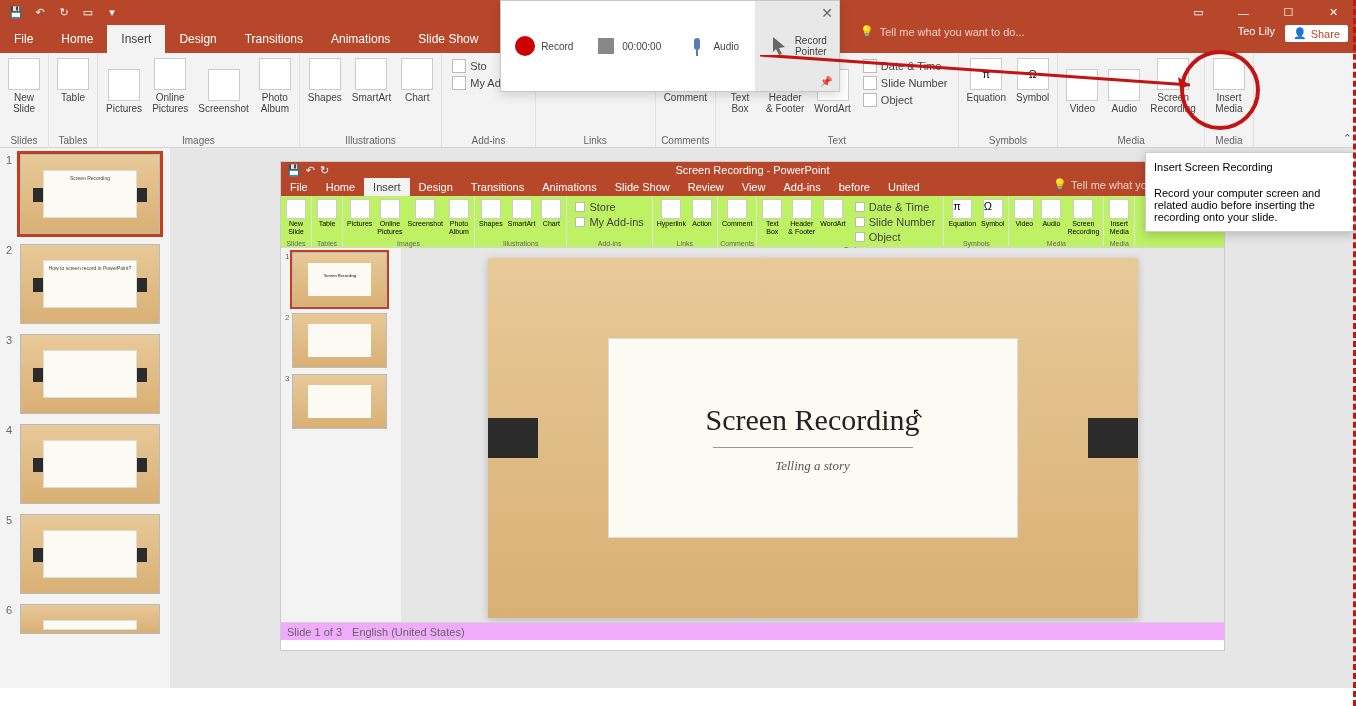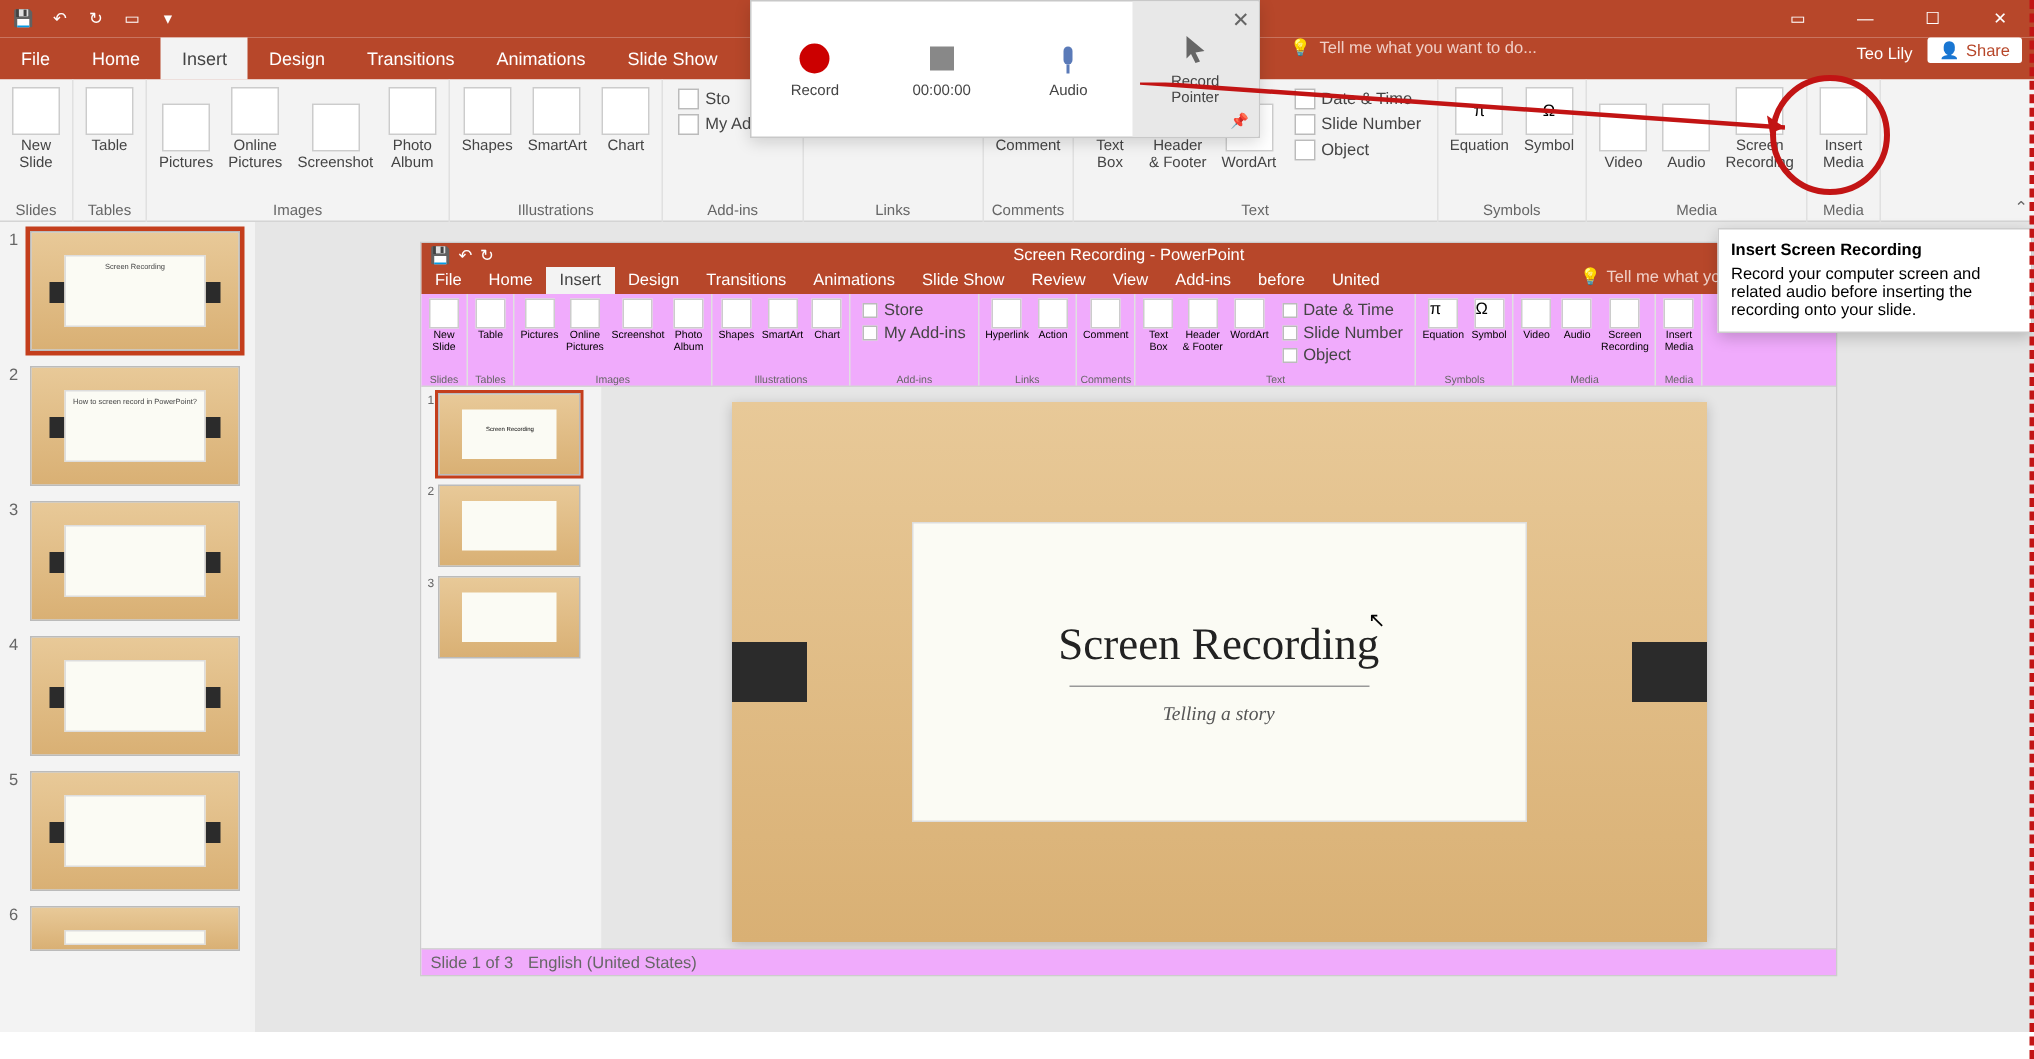--- a/index.html
+++ b/index.html
@@ -6,21 +6,21 @@
 body{width:1356px;height:706px;background:#fff;overflow:hidden;position:relative}
 .titlebar{height:25px;background:#b7472a;display:flex;align-items:center;color:#fff;position:relative}
 .qat{display:flex;gap:8px;padding-left:8px;align-items:center}
 .qat-icon{width:16px;height:16px;display:flex;align-items:center;justify-content:center;cursor:pointer}
 .win-controls{position:absolute;right:0;top:0;display:flex;height:25px}
 .win-btn{width:45px;height:25px;display:flex;align-items:center;justify-content:center;cursor:pointer}
 .tabbar{height:28px;background:#b7472a;display:flex;color:#fff;align-items:stretch;position:relative}
 .tab{padding:0 14px;display:flex;align-items:center;cursor:pointer;font-size:12px}
 .tab.active{background:#f3f3f3;color:#444}
 .tell-me{position:absolute;left:860px;display:flex;align-items:center;gap:6px;color:#f0d0c8;font-size:12px}
-.user{position:absolute;right:8px;display:flex;align-items:flex-end;gap:10px;font-size:12px}
+.user{position:absolute;right:8px;display:flex;align-items:flex-start;gap:10px;font-size:12px}
 .share{background:#fff;color:#b7472a;padding:2px 8px;border-radius:2px;display:flex;align-items:center;gap:4px}
 .ribbon{height:95px;background:#f3f3f3;border-bottom:1px solid #d4d4d4;display:flex;position:relative}
 .group{display:flex;flex-direction:column;justify-content:space-between;padding:3px 4px 0 4px;border-right:1px solid #e0e0e0;height:95px}
 .group-items{display:flex;gap:2px}
 .rbtn{display:flex;flex-direction:column;align-items:center;justify-content:flex-end;padding:2px 4px;cursor:pointer;min-width:40px;gap:2px}
 .rbtn .icon-box{width:32px;height:32px;border:1px solid #ccc;background:#fff;display:flex;align-items:center;justify-content:center}
 .rbtn-lbl{font-size:10px;text-align:center;line-height:11px;color:#444}
 .group-lbl{text-align:center;font-size:10px;color:#666;padding-bottom:2px}
 .small-stack{display:flex;flex-direction:column;gap:1px;padding:2px 4px}
 .small-item{display:flex;align-items:center;gap:4px;font-size:10px;color:#444;padding:1px 2px;cursor:pointer}
@@ -35,21 +35,21 @@
 .thumb-card{position:absolute;top:15px;left:22px;right:22px;bottom:15px;background:#fbfbf4;border:1px solid #ddd;padding:4px;font-size:5px;color:#444;text-align:center}
 .thumb-band{position:absolute;top:33px;height:14px;width:10px;background:#2b2b2b}
 .thumb-band.l{left:12px}.thumb-band.r{right:12px}
 .editor{flex:1;position:relative;background:#e6e6e6;overflow:hidden}
 .inner-pp{position:absolute;top:13px;left:110px;width:945px;height:490px;background:#fff;border:1px solid #ccc}
 .inner-title{height:16px;background:#b7472a;color:#fff;display:flex;align-items:center;font-size:9px;position:relative}
 .inner-tabs{height:18px;background:#b7472a;display:flex;color:#fff;font-size:9px;align-items:stretch}
 .itab{padding:0 9px;display:flex;align-items:center;cursor:pointer}
 .itab.active{background:#f3f3f3;color:#444}
 .inner-tellme{position:absolute;right:8px;color:#f0d0c8;font-size:9px;display:flex;gap:4px;align-items:center}
-.inner-ribbon{height:62px;background:#f0abfc;border-bottom:1px solid #d4d4d4;display:flex;font-size:8px}
+.inner-ribbon{height:52px;background:#bef264;border-bottom:1px solid #d4d4d4;display:flex;font-size:8px}
 .igroup{display:flex;flex-direction:column;justify-content:space-between;border-right:1px solid #e0e0e0;padding:2px 2px 0 2px}
 .ig-items{display:flex;gap:1px}
 .ibtn{display:flex;flex-direction:column;align-items:center;padding:1px 2px;gap:1px;cursor:pointer;min-width:26px}
 .ibtn .ib{width:20px;height:20px;border:1px solid #ccc;background:#fff}
 .ibtn-lbl{font-size:7px;text-align:center;line-height:8px}
 .ig-lbl{font-size:7px;text-align:center;color:#666}
 .inner-ws{height:calc(100% - 114px);display:flex;background:#e6e6e6}
 .ithumbs{width:120px;background:#f3f3f3;padding:4px}
 .ithumb-w{display:flex;gap:3px;margin-bottom:6px}
 .ithumb{width:95px;height:55px;background:linear-gradient(#e8c998,#d9b074);border:1px solid #bbb;position:relative}
@@ -57,26 +57,26 @@
 .islide-area{flex:1;display:flex;align-items:flex-start;justify-content:center;padding:10px;background:#e6e6e6}
 .islide{width:650px;height:360px;background:linear-gradient(#e8c998,#d9b074);position:relative;box-shadow:0 2px 8px rgba(0,0,0,.2)}
 .islide-card{position:absolute;top:80px;left:120px;right:120px;bottom:80px;background:#fbfbf4;border:1px solid #ddd;display:flex;flex-direction:column;align-items:center;justify-content:center;gap:10px}
 .islide-title{font-family:Georgia,serif;font-size:30px;color:#222}
 .islide-sub{font-family:Georgia,serif;font-size:13px;color:#555;font-style:italic}
 .iband{position:absolute;top:160px;height:40px;width:50px;background:#2b2b2b}
 .iband.l{left:0}.iband.r{right:0}
 .istatus{height:18px;background:#f0abfc;border-top:1px solid #d4d4d4;display:flex;align-items:center;font-size:8px;color:#666;padding:0 6px;gap:10px;position:relative}
 .istatus-right{position:absolute;right:6px;display:flex;gap:8px;align-items:center}
 .rec-panel{position:absolute;top:0;left:500px;width:340px;height:92px;background:#fff;border:1px solid #c8c8c8;box-shadow:0 3px 10px rgba(0,0,0,.15);display:flex;z-index:50}
-.rec-btn{flex:1;display:flex;flex-direction:column;align-items:center;justify-content:center;gap:4px;cursor:pointer;padding:4px}
+.rec-btn{flex:1;display:flex;align-items:center;justify-content:center;gap:4px;cursor:pointer;padding:4px}
 .rec-btn.active{background:#e8e8e8}
 .rec-close{position:absolute;right:6px;top:4px;cursor:pointer;font-size:14px;color:#666}
 .rec-pin{position:absolute;right:6px;bottom:4px;cursor:pointer;font-size:10px;color:#888}
 .tooltip{position:absolute;top:152px;left:1145px;width:210px;background:#fff;border:1px solid #ccc;box-shadow:0 3px 10px rgba(0,0,0,.2);padding:8px;z-index:60;font-size:11px}
-.tooltip-title{font-weight:bold;margin-bottom:4px}
+.tooltip-title{font-weight:normal;margin-bottom:14px}
 .circle-ann{position:absolute;top:50px;left:1180px;width:80px;height:80px;border:4px solid #c21414;border-radius:50%;z-index:55;pointer-events:none}
 .arrow-ann{position:absolute;top:55px;left:760px;width:430px;height:40px;z-index:54;pointer-events:none}
 .dash-border{position:absolute;top:0;right:0;width:2px;height:706px;border-right:3px dashed #c21414;z-index:70;pointer-events:none}
 svg{display:block}
 .cursor{position:absolute;left:912px;top:405px;font-size:14px;z-index:56;pointer-events:none}
 </style>
 </head>
 <body>
 
 <div class="titlebar">

